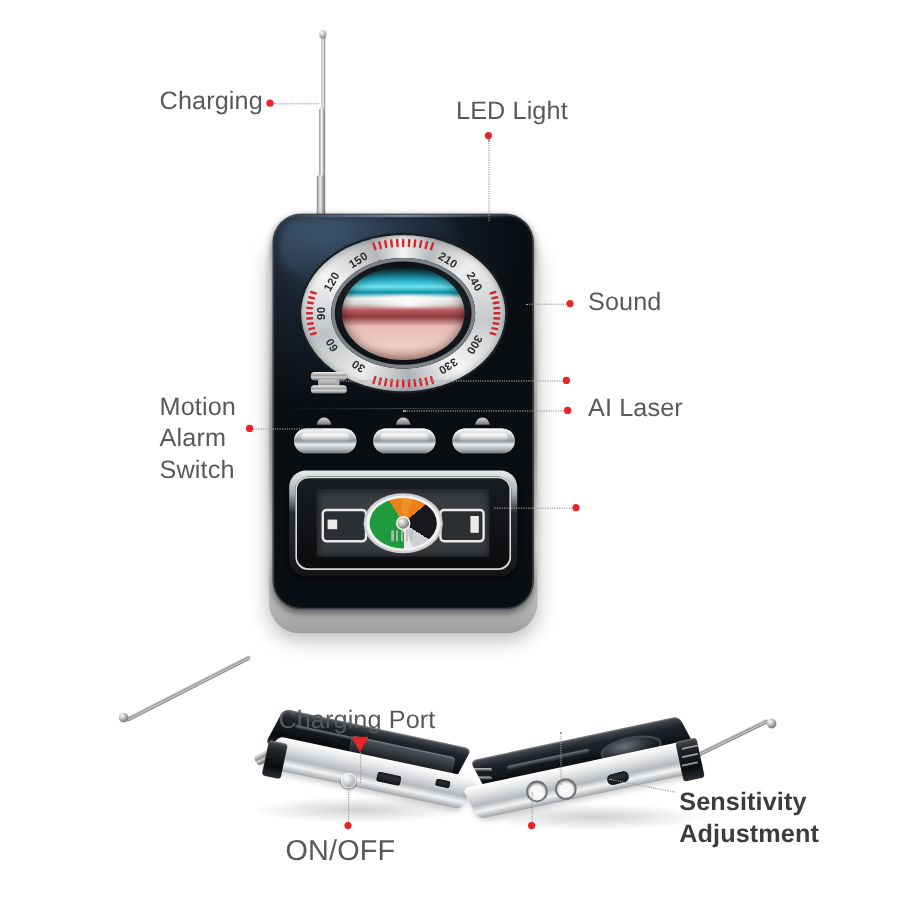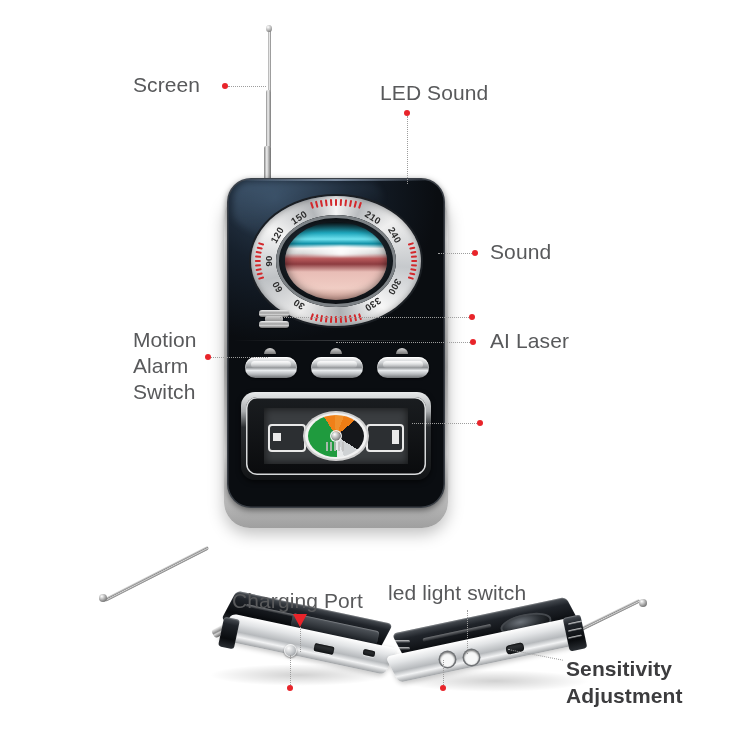--- a/index.html
+++ b/index.html
@@ -410,25 +410,25 @@
               <div class="gauge-pie"></div>
               <div class="gauge-txt"></div>
               <div class="gauge-hub"></div>
             </div>
           </div>
         </div>
       </div>
     </div>
   </div>
 
-  <div class="lbl" style="left:133px;top:72px;">Screen</div>
+  <div class="lbl" style="left:133px;top:72px;">Charging</div>
   <div class="dot" style="left:222px;top:83px;"></div>
   <div class="leader-h" style="left:228px;top:86px;width:38px;"></div>
 
-  <div class="lbl" style="left:380px;top:80px;">LED Sound</div>
+  <div class="lbl" style="left:380px;top:80px;">LED Light</div>
   <div class="dot" style="left:404px;top:110px;"></div>
   <div class="leader-v" style="left:407px;top:116px;height:68px;"></div>
 
   <div class="lbl" style="left:490px;top:239px;">Sound</div>
   <div class="dot" style="left:472px;top:250px;"></div>
   <div class="leader-h" style="left:438px;top:253px;width:34px;"></div>
 
   <div class="dot" style="left:469px;top:314px;"></div>
   <div class="leader-h" style="left:280px;top:317px;width:189px;"></div>
 
@@ -465,20 +465,21 @@
 
     <div class="sv-knob" style="left:189px;top:66px;width:13px;height:13px;"></div>
 
     <div class="sv-port" style="left:268px;top:72px;width:12px;height:6px;transform:rotate(12deg);"></div>
   </div>
 
   <div class="lbl" style="left:232px;top:588px;">Charging Port</div>
   <div class="arrow-down" style="left:293px;top:614px;"></div>
   <div class="leader-v" style="left:300px;top:627px;height:25px;"></div>
 
+  <div class="lbl" style="left:238px;top:697px;font-size:24px;">ON/OFF</div>
   <div class="dot" style="left:287px;top:685px;"></div>
   <div class="leader-v" style="left:290px;top:655px;height:30px;"></div>
 
   <div id="device-right">
 
     <div class="sv-ant" style="left:195px;top:32px;width:72px;height:4px;transform:rotate(-26deg);"></div>
     <div class="sv-ant-tip" style="left:259px;top:1px;"></div>
 
     <div class="sv-shadow" style="left:20px;top:72px;width:190px;height:22px;"></div>
 
@@ -495,21 +496,20 @@
 
     <div class="sv-stripe" style="left:14px;top:42px;width:16px;height:3px;opacity:.9;"></div>
     <div class="sv-stripe" style="left:14px;top:49px;width:16px;height:3px;opacity:.9;"></div>
 
     <div class="sv-hole" style="left:60px;top:54px;width:15px;height:15px;"></div>
     <div class="sv-hole" style="left:84px;top:52px;width:15px;height:15px;"></div>
 
     <div class="sv-port" style="left:126px;top:46px;width:18px;height:9px;transform:rotate(-14deg);border-radius:4px;"></div>
   </div>
 
-  <div class="lbl" style="left:388px;top:580px;">led light switch</div>
   <div class="leader-v" style="left:467px;top:610px;height:44px;"></div>
 
   <div class="dot" style="left:440px;top:685px;"></div>
   <div class="leader-v" style="left:443px;top:660px;height:25px;"></div>
 
   <div class="lbl bold multi" style="left:566px;top:655px;font-size:21px;line-height:27px;">Sensitivity
 Adjustment</div>
   <div class="leader-d" style="left:508px;top:649px;width:56px;transform:rotate(11deg);"></div>
 
 </div>

